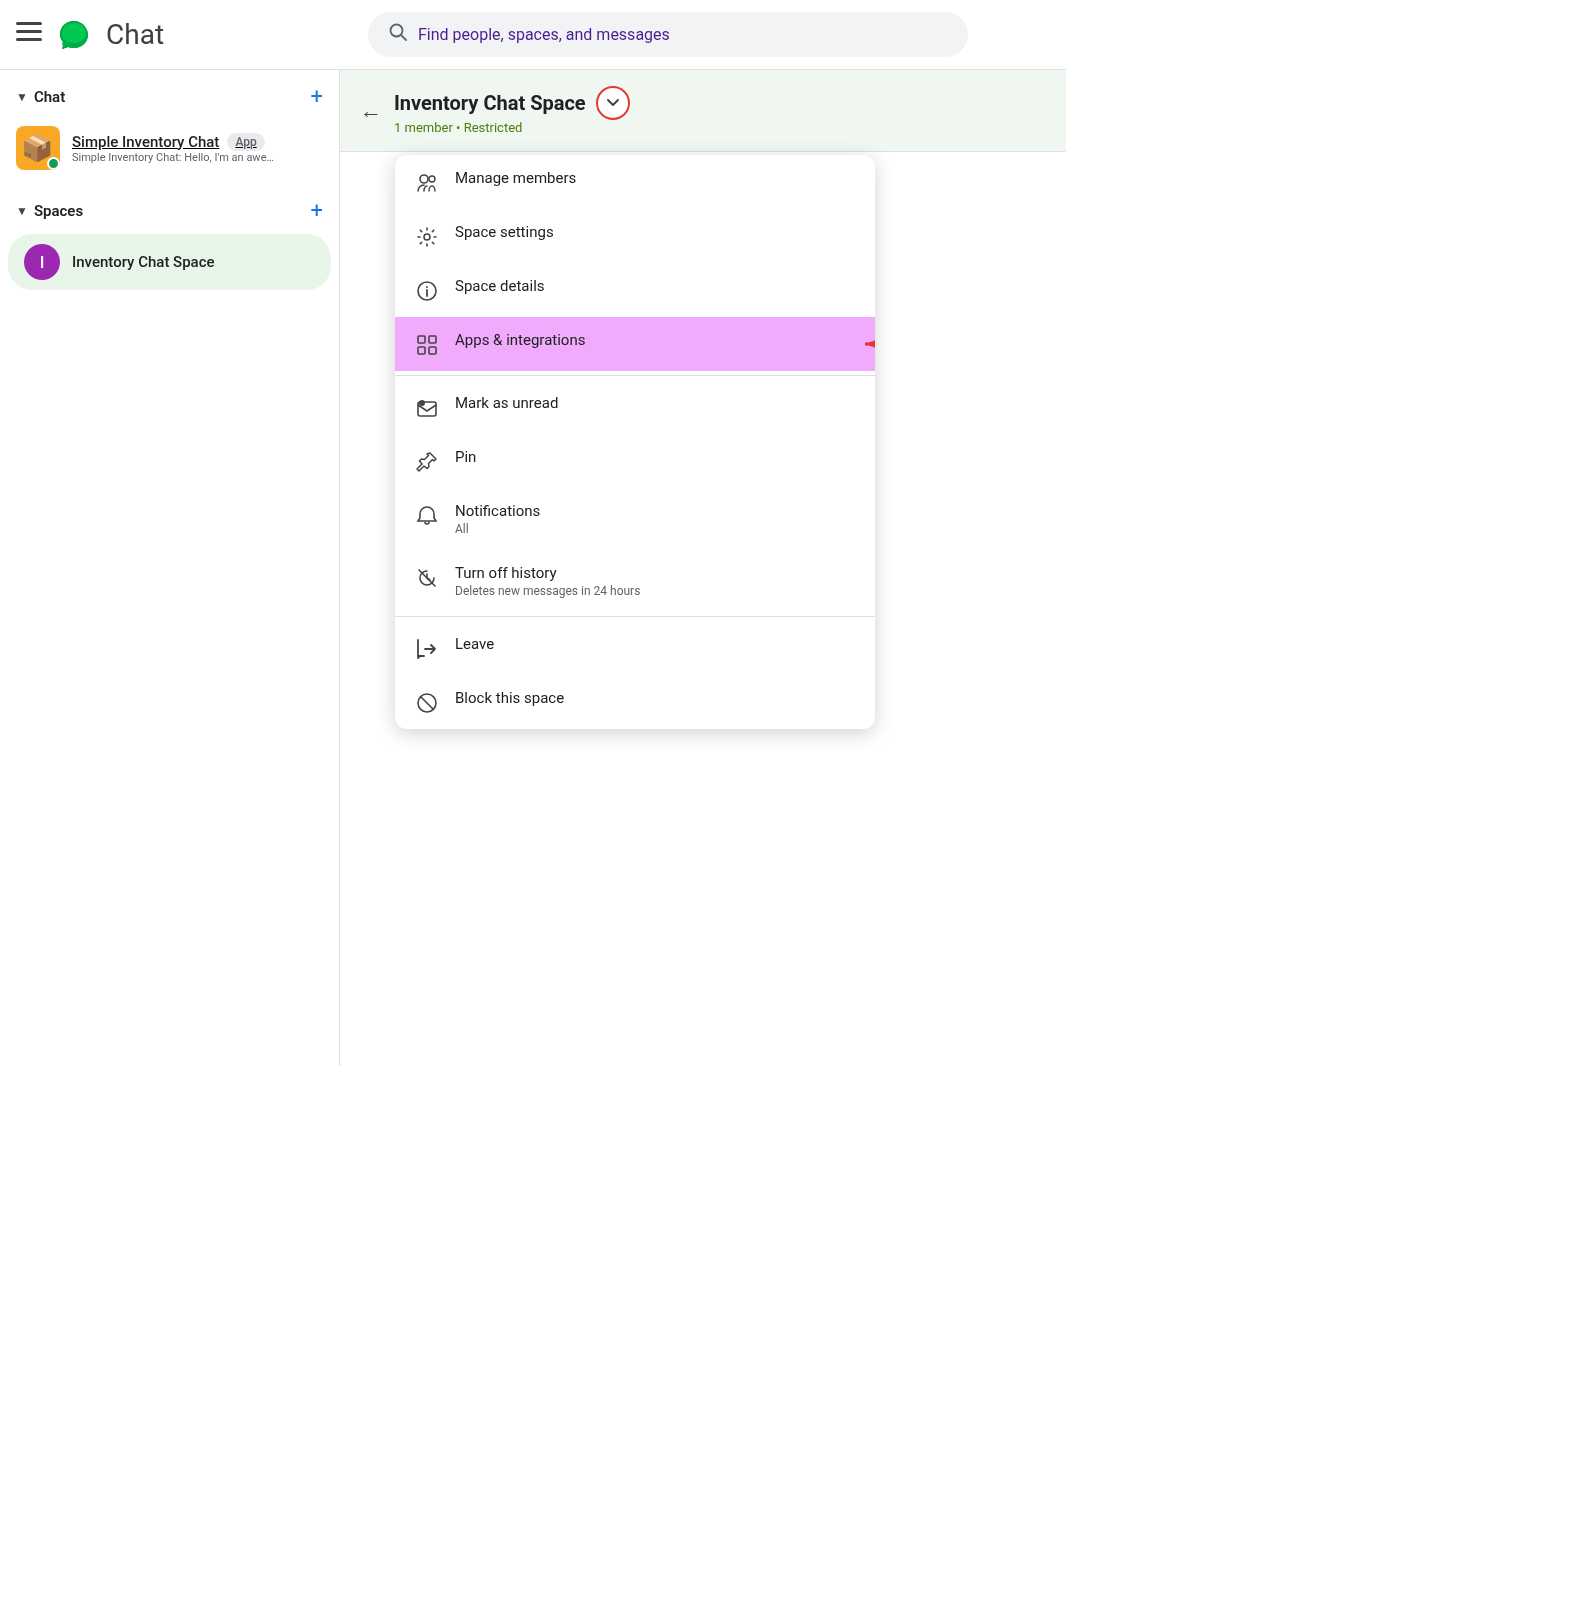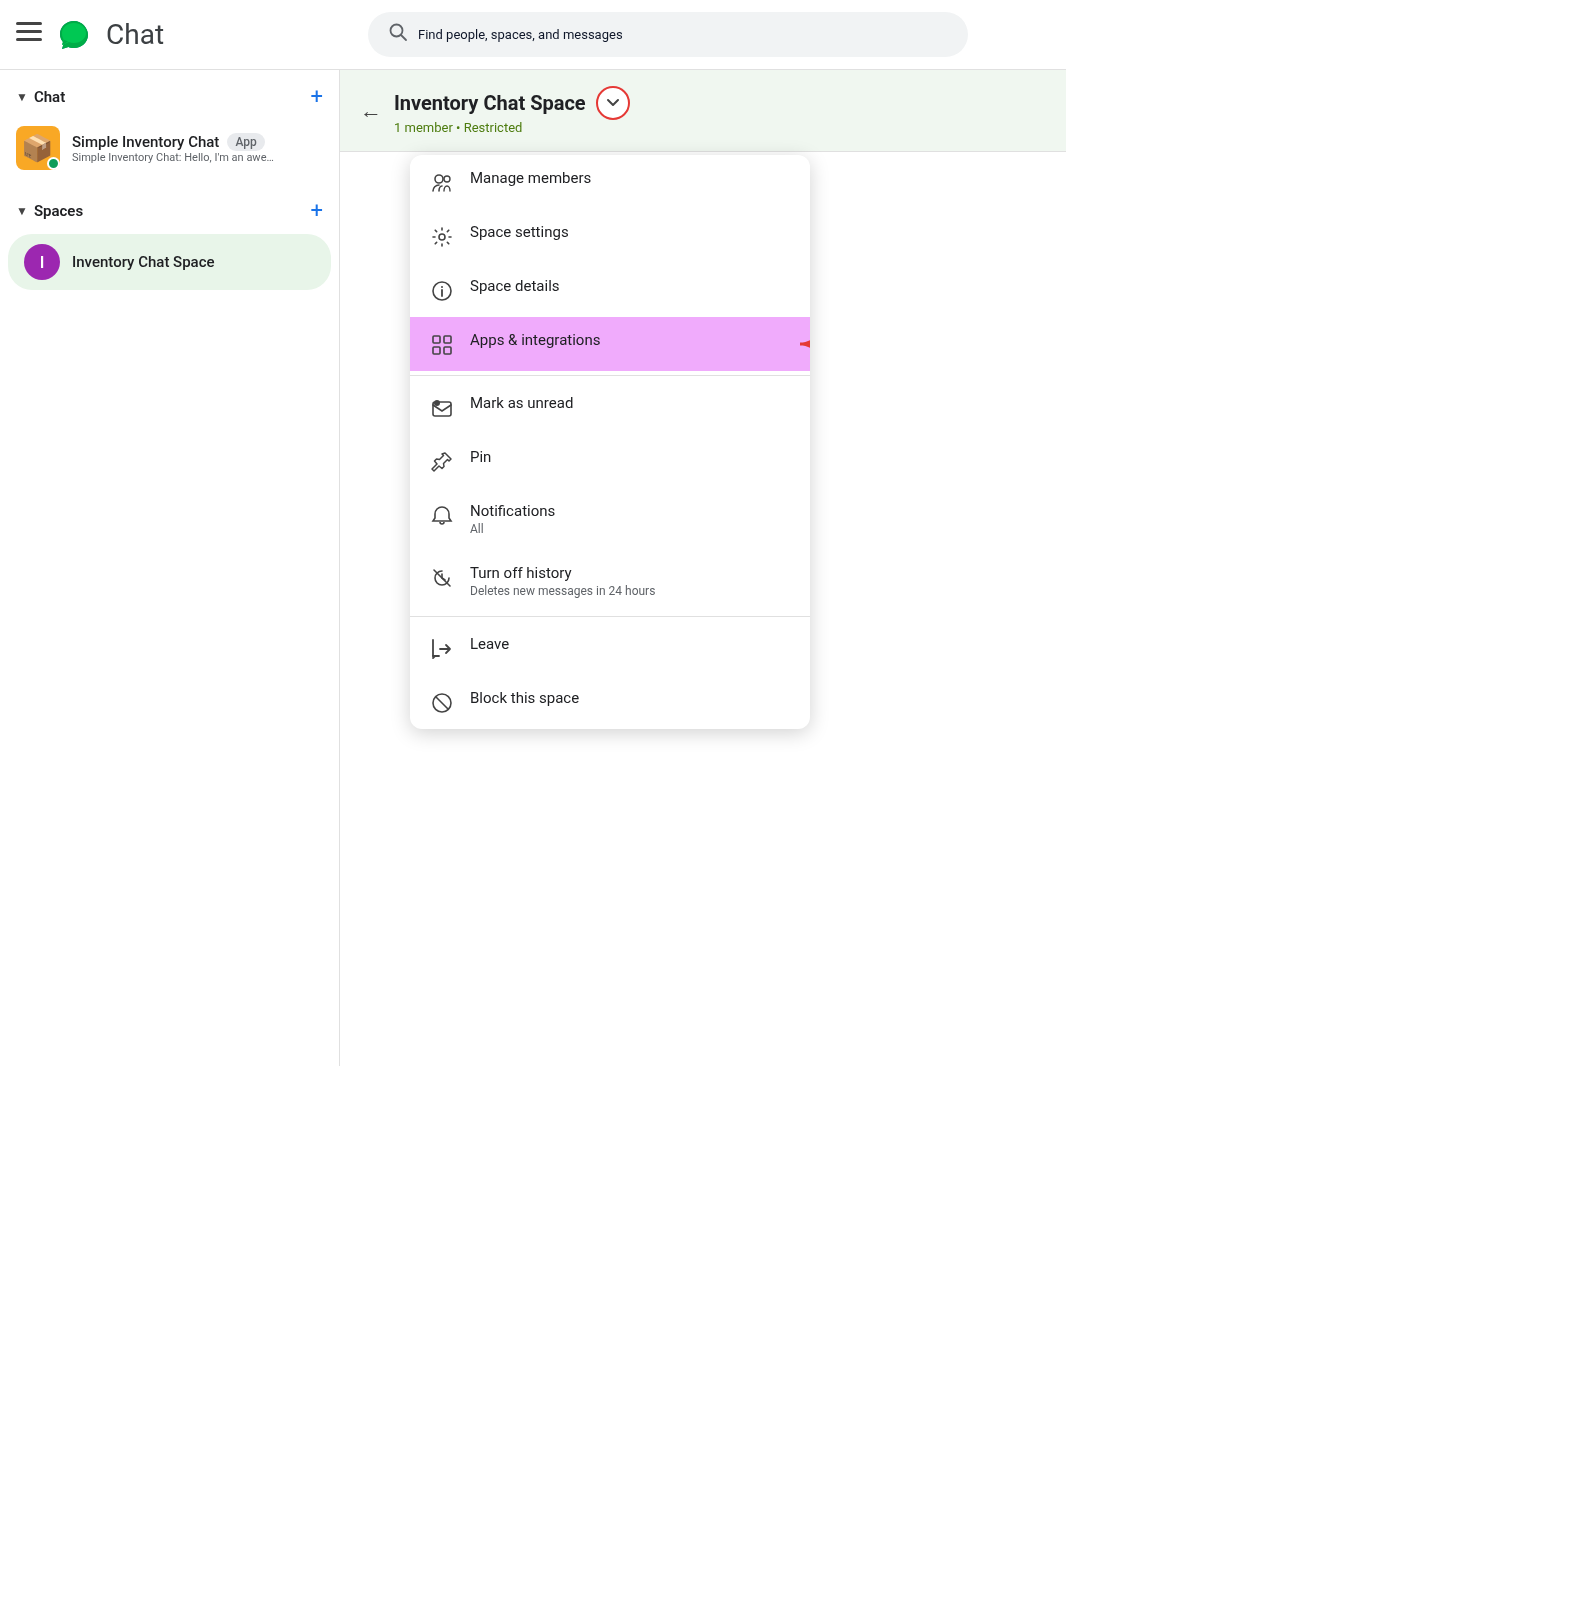--- a/index.html
+++ b/index.html
@@ -48,22 +48,22 @@
       border-radius: 30px;
       padding: 10px 20px;
       gap: 10px;
       max-width: 600px;
     }
     .search-icon {
       color: #5f6368;
       font-size: 20px;
     }
     .search-placeholder {
-      color: #0f172a;
-      font-size: 13px;
+      color: #4c1d95;
+      font-size: 16px;
     }
 
     
     .main {
       display: flex;
       height: calc(100% - 70px);
     }
 
     
     .sidebar {
@@ -135,20 +135,21 @@
       border: 2px solid #fff;
     }
     .chat-info {
       flex: 1;
       overflow: hidden;
     }
     .chat-name-row {
       display: flex;
       align-items: center;
       gap: 8px;
+      text-decoration: underline;
     }
     .chat-name {
       font-size: 15px;
       font-weight: 500;
       color: #202124;
     }
     .app-badge {
       background: #e8eaed;
       color: #5f6368;
       font-size: 12px;
@@ -237,27 +238,26 @@
     .space-subtitle {
       font-size: 13px;
       color: #4d7c0f;
     }
 
     
     .dropdown-overlay {
       position: absolute;
       top: 80px;
       left: 60px;
-      width: 400px;
+      width: 480px;
       background: #fff;
       border-radius: 12px;
       box-shadow: 0 4px 20px rgba(0,0,0,0.18);
       z-index: 100;
       overflow: hidden;
-      margin-left: 15px;
     }
     .menu-item {
       display: flex;
       align-items: flex-start;
       padding: 14px 20px;
       cursor: pointer;
       gap: 16px;
     }
     .menu-item.highlighted {
       background: #f0abfc;

